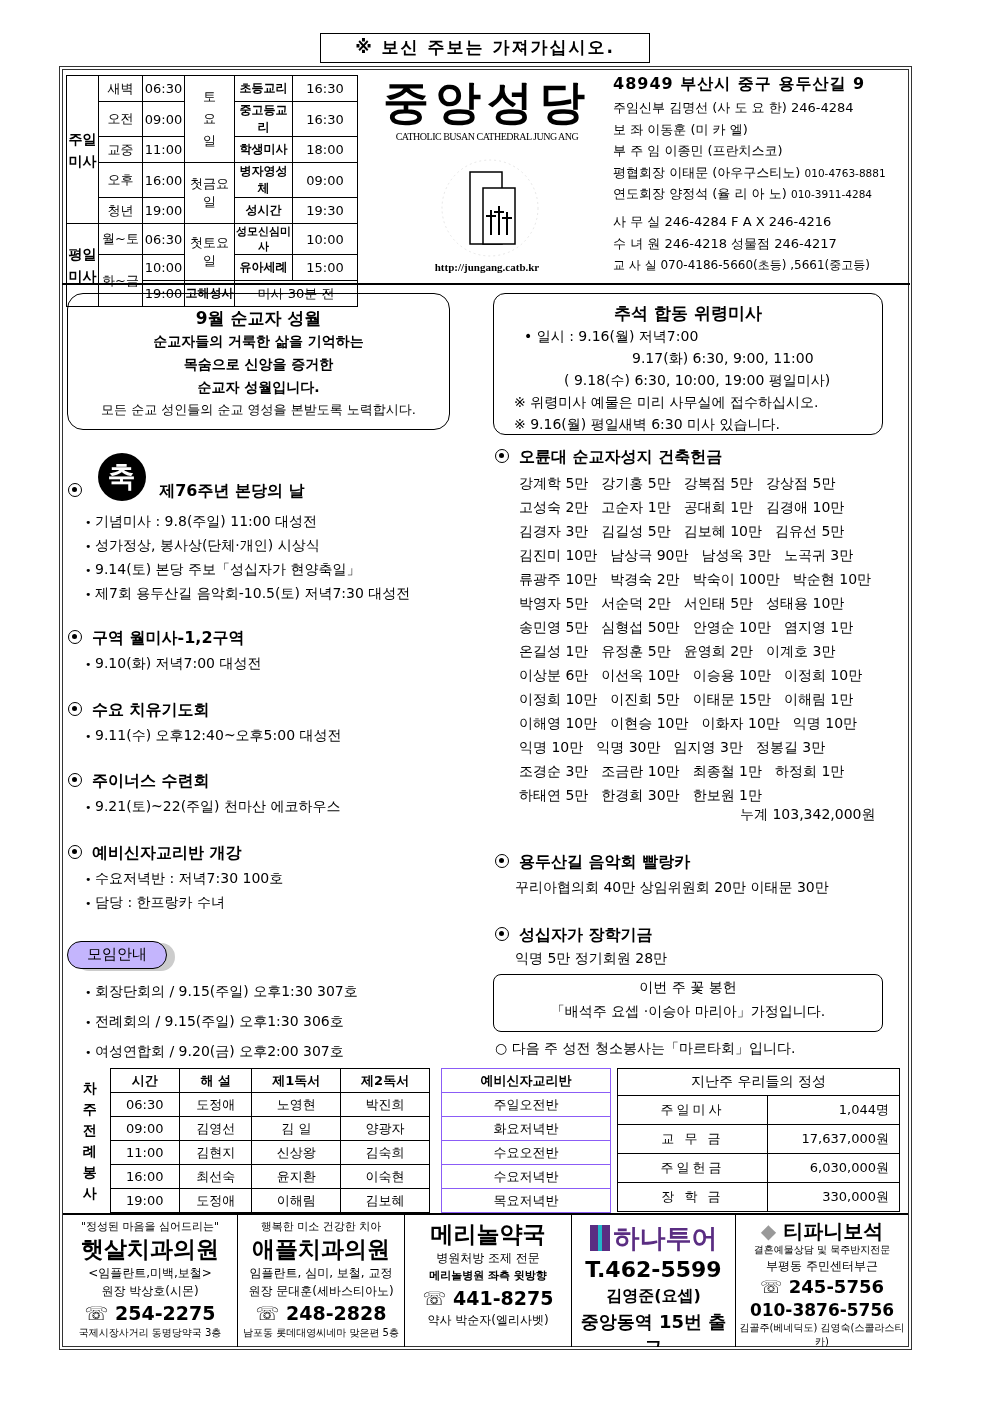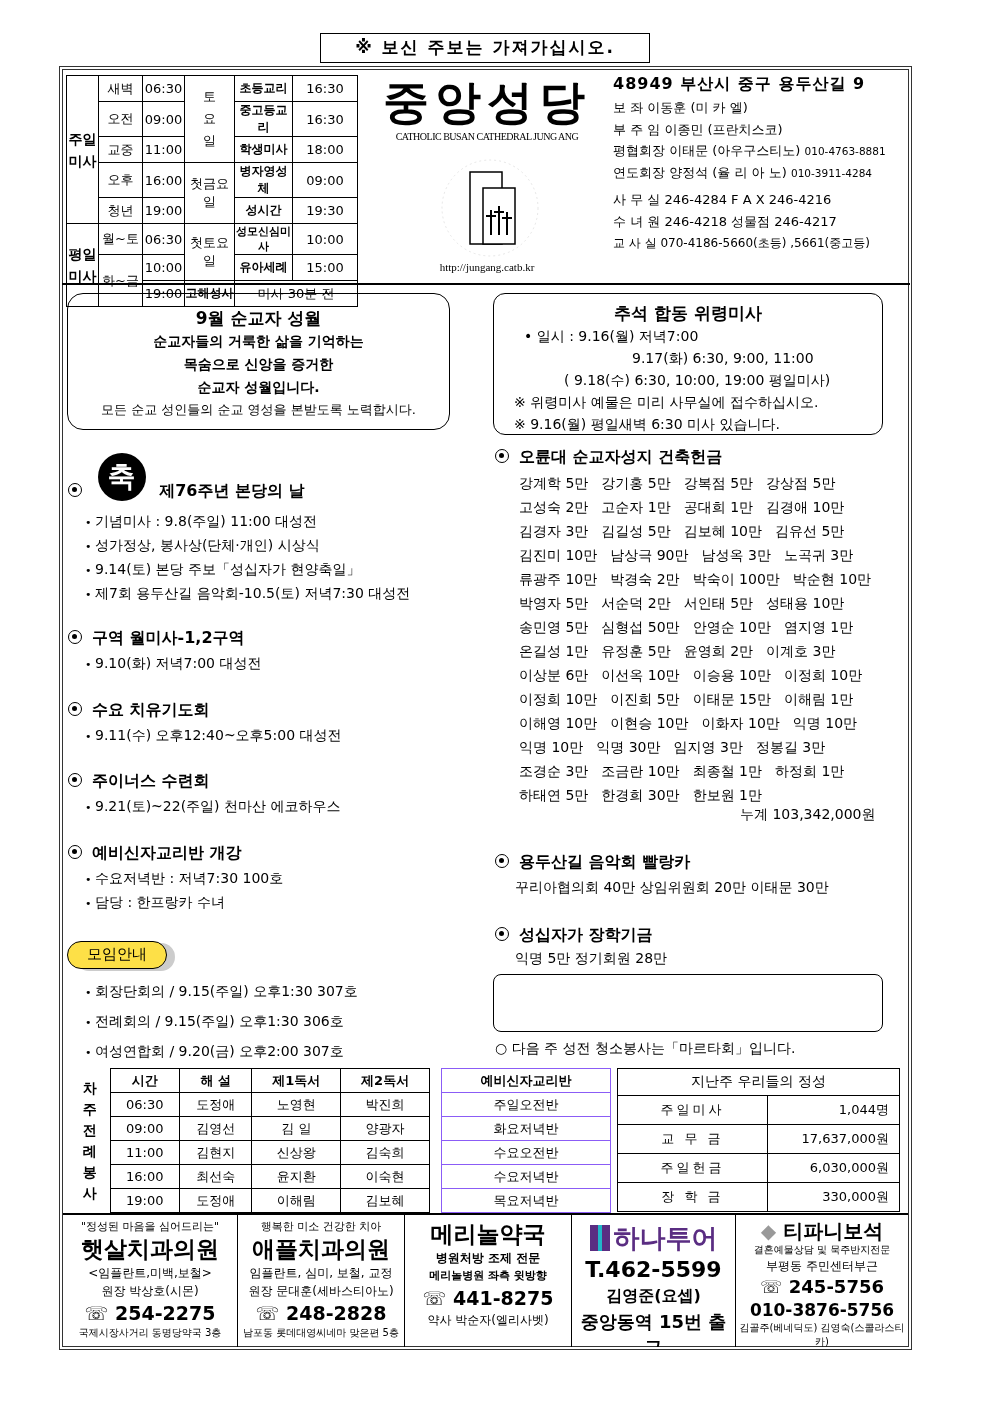--- a/index.html
+++ b/index.html
@@ -7,21 +7,21 @@
   .topnote { position: absolute; left: 320px; top: 33px; width: 330px; height: 30px; border: 1.5px solid #000; font-size: 17px; font-weight: bold; text-align: center; line-height: 27px; letter-spacing: 2px; }
   .frame { position: absolute; left: 59px; top: 66px; width: 853px; height: 1284px; border: 3px double #333; border-width: 4px; border-style: double; }
   table { border-collapse: collapse; }
   .sched { position: absolute; left: 66px; top: 75px; width: 292px; height: 207px; font-size: 13px; }
   .sched td { border: 1px solid #000; text-align: center; padding: 0; height: 26px; }
   .sched .bold { font-weight: bold; font-size: 12px; }
   .sched .hdr { font-weight: bold; font-size: 14px; line-height: 22px; }
   .title-big { position: absolute; left: 372px; top: 72px; width: 230px; font-size: 46px; font-weight: bold; text-align: center; letter-spacing: 6px; }
   .title-sub { position: absolute; left: 372px; top: 131px; width: 230px; font-size: 10px; text-align: center; letter-spacing: -0.5px; font-family: "Liberation Serif", serif; }
   .logo { position: absolute; left: 435px; top: 150px; width: 110px; height: 110px; }
-  .url { position: absolute; left: 372px; top: 261px; width: 230px; text-align: center; font-size: 11px; font-family: "Liberation Serif", serif; }
+  .url { position: absolute; left: 372px; top: 261px; width: 230px; text-align: center; font-size: 11px; font-family: "Liberation Serif", serif; font-weight: bold; }
   .info { position: absolute; left: 613px; top: 74px; width: 300px; font-size: 13px; }
   .info .addr { font-weight: bold; font-size: 16px; letter-spacing: 1px; margin-bottom: 4px; }
   .info .row { height: 21.5px; white-space: nowrap; }
   .info .phone { font-size: 10.5px; }
   .info .grp2 { margin-top: 6px; font-size: 13px; }
   .info .grp2 .row { height: 22px; }
   .hr1 { position: absolute; left: 62px; top: 283px; width: 848px; border-top: 2px solid #000; }
   .box { position: absolute; border: 1.5px solid #000; border-radius: 12px; text-align: center; }
   .box1 { left: 67px; top: 293px; width: 383px; height: 137px; border-radius: 16px; }
   .box1 .t { font-size: 17px; font-weight: bold; margin-top: 13px; }
@@ -31,21 +31,21 @@
   .box2 .t { font-size: 17px; font-weight: bold; text-align: center; margin-top: 8px; }
   .box2 .l { font-size: 14px; line-height: 22px; }
   .sec { position: absolute; font-size: 16px; font-weight: bold; }
   .sec .bullet { display: inline-block; width: 14px; height: 14px; border: 1.5px solid #000; border-radius: 50%; position: relative; margin-right: 10px; vertical-align: -1px; }
   .sec .bullet::after { content: ""; position: absolute; left: 3px; top: 3px; width: 5px; height: 5px; background: #000; border-radius: 50%; }
   .items { position: absolute; font-size: 14px; line-height: 23px; }
   .items .it::before { content: "• "; font-size: 11px; }
   .donors { position: absolute; left: 519px; top: 471px; font-size: 14px; line-height: 24px; }
   .donors .dr span { margin-right: 13px; }
   .total { position: absolute; left: 740px; top: 806px; font-size: 14px; }
-  .pill { position: absolute; left: 67px; top: 941px; width: 100px; height: 28px; border: 1.5px solid #000; border-radius: 14px; background: #fde047; text-align: center; font-size: 15px; line-height: 25px; box-shadow: 8px 2px 0 #ccc; }
+  .pill { position: absolute; left: 67px; top: 941px; width: 100px; height: 28px; border: 1.5px solid #000; border-radius: 14px; background: #c4b5fd; text-align: center; font-size: 15px; line-height: 25px; box-shadow: 8px 2px 0 #ccc; }
   .flower { left: 493px; top: 974px; width: 390px; height: 58px; border-radius: 8px; }
   .flower .l { font-size: 14px; line-height: 24px; }
   .bnext { position: absolute; left: 495px; top: 1040px; font-size: 14px; }
   .serv { position: absolute; left: 70px; top: 1068px; width: 360px; font-size: 13px; }
   .serv td { border: 1px solid #000; text-align: center; height: 24px; }
   .serv th { border: 1px solid #000; font-size: 13px; height: 24px; }
   .serv .vert { width: 40px; font-weight: bold; line-height: 21px; font-size: 14px; }
   .cate { position: absolute; left: 441px; top: 1068px; width: 170px; font-size: 13px; }
   .cate td, .cate th { border: 1px solid #8b5cf6; text-align: center; height: 24px; }
   .offer { position: absolute; left: 617px; top: 1068px; width: 283px; font-size: 13px; }
@@ -135,20 +135,21 @@
   <line x1="64" y1="56" x2="64" y2="85" stroke="#000" stroke-width="2"></line>
     <line x1="59" y1="62" x2="69" y2="62" stroke="#000" stroke-width="2"></line>
   <line x1="72" y1="62" x2="72" y2="85" stroke="#000" stroke-width="2"></line>
     <line x1="67" y1="68" x2="77" y2="68" stroke="#000" stroke-width="2"></line>
   <circle cx="55" cy="58" r="48" fill="none" stroke="#ccc" stroke-width="0.5" stroke-dasharray="2 3"></circle>
 </svg>
 <div class="url">http://jungang.catb.kr</div>
 
 <div class="info">
   <div class="addr">48949  부산시  중구  용두산길  9</div>
+  <div class="row"><span>주임신부</span> <span>김명선 (사 도 요 한)</span> <span>246-4284</span></div>
   <div class="row"><span>보     좌</span> <span>이동훈 (미   카   엘)</span></div>
   <div class="row"><span>부 주 임</span> <span>이종민 (프란치스코)</span></div>
   <div class="row"><span>평협회장</span> <span>이태문 (아우구스티노)</span> <span class="phone">010-4763-8881</span></div>
   <div class="row"><span>연도회장</span> <span>양정석 (율 리 아 노)</span> <span class="phone">010-3911-4284</span></div>
   <div class="grp2">
     <div class="row">사 무 실  246-4284    F A X  246-4216</div>
     <div class="row">수 녀 원  246-4218    성물점  246-4217</div>
     <div class="row" style="font-size:12px">교 사 실  070-4186-5660(초등) ,5661(중고등)</div>
   </div>
 </div>
@@ -231,20 +232,22 @@
 </div>
 <div class="total">누계  103,342,000원</div>
 
 <div class="sec" style="left:495px;top:852px"><span class="bullet"></span><span>용두산길 음악회 빨랑카</span></div>
 <div class="items" style="left:515px;top:876px">꾸리아협의회 40만   상임위원회 20만   이태문 30만</div>
 
 <div class="sec" style="left:495px;top:925px"><span class="bullet"></span><span>성십자가 장학기금</span></div>
 <div class="items" style="left:515px;top:947px">익명 5만   정기회원 28만</div>
 
 <div class="box flower">
+  <div class="l">이번 주 꽃 봉헌</div>
+  <div class="l">「배석주 요셉 ·이승아 마리아」가정입니다.</div>
 </div>
 <div class="bnext">○ 다음 주 성전 청소봉사는「마르타회」입니다.</div>
 
 <table class="serv">
   <tbody>
       <tr>
     <td rowspan="6" class="vert" style="border:none">
       <span>차</span><br><span>주</span><br><span>전</span><br><span>례</span><br><span>봉</span><br><span>사</span>
     </td>
     <th>시간</th>
@@ -344,21 +347,21 @@
   <div class="ad" style="width:167px">
     <div class="small">행복한 미소 건강한 치아</div>
     <div class="name">애플치과의원</div>
     <div class="mid">임플란트, 심미, 보철, 교정</div>
     <div class="mid">원장 문대훈(세바스티아노)</div>
     <div class="tel">☏ 248-2828</div>
     <div class="tiny">남포동 롯데대영씨네마 맞은편 5층</div>
   </div>
   <div class="ad" style="width:167px">
     <div class="name">메리놀약국</div>
-    <div class="mid" style="font-weight:bold">병원처방 조제 전문</div>
+    <div class="mid" style="font-weight:normal">병원처방 조제 전문</div>
     <div class="mid" style="font-size:11px;font-weight:bold">메리놀병원 좌측 윗방향</div>
     <div class="tel">☏ 441-8275</div>
     <div class="mid">약사 박순자(엘리사벳)</div>
   </div>
   <div class="ad" style="width:164px">
     <div class="name" style="font-size:26px;color:#5a2d82;line-height:38px"><span style="display:inline-block;width:20px;height:26px;background:linear-gradient(90deg,#5a2d82 40%,#22b5c8 40% 60%,#5a2d82 60%);vertical-align:-4px;margin-right:4px"></span><span>하나투어</span></div>
     <div class="tel" style="font-size:22px">T.462-5599</div>
     <div class="tel" style="font-size:16px">김영준(요셉)</div>
     <div class="tel" style="font-size:18px">중앙동역 15번 출구</div>
   </div>

